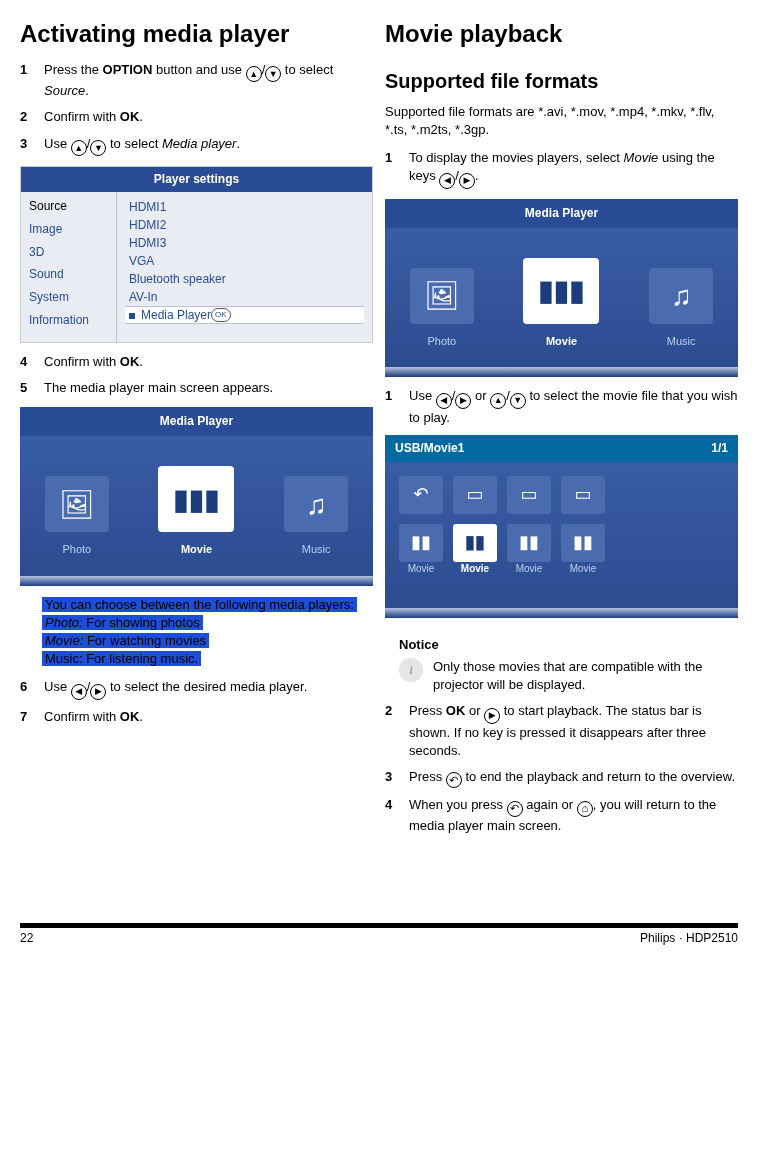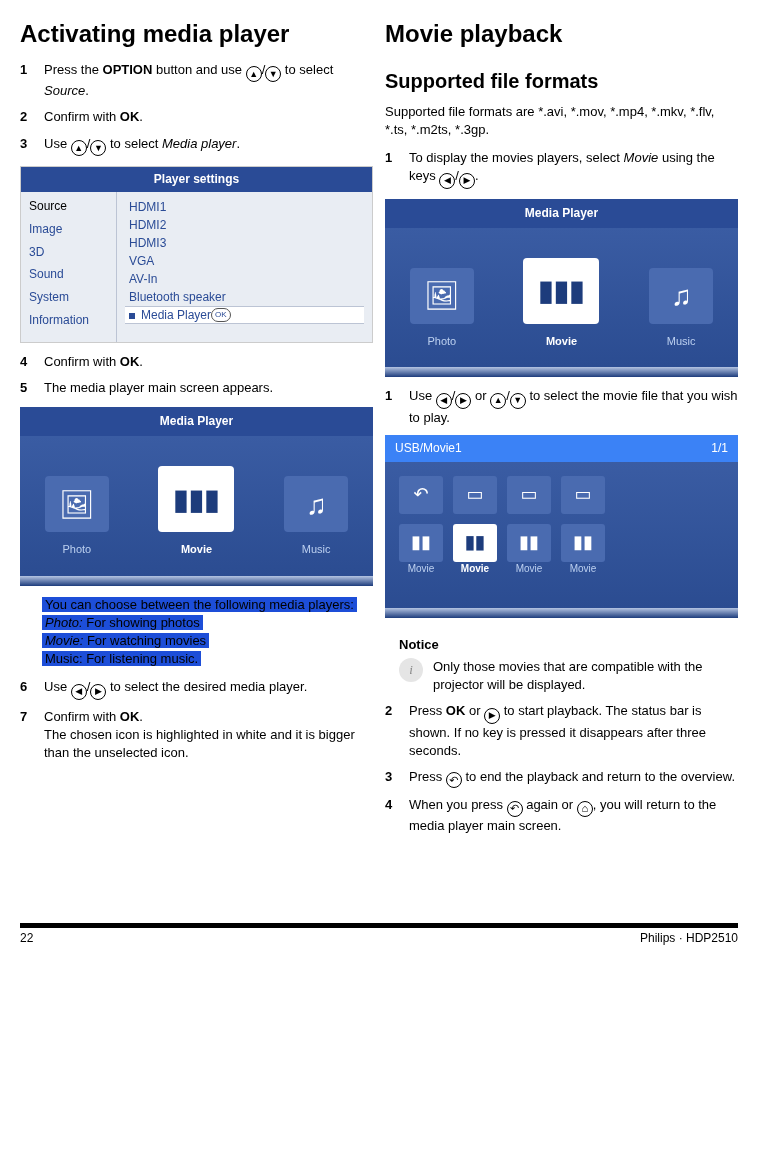--- a/index.html
+++ b/index.html
@@ -164,23 +164,23 @@
     font-size: 28px;
   }
   .media-item.sel .media-thumb { width: 76px; height: 66px; background: #fff; color: #1d3c7c; }
   .card-media .footer {
     height: 10px;
     background: linear-gradient(#b4c4e2, #1d3c7c);
   }
 
   
   .card-files .title {
-    background: #3b82f6;
+    background: #0369a1;
     color: #fff;
-    font-weight: normal;
+    font-weight: bold;
     padding: 5px 10px;
     font-size: 12px;
     display: flex;
     justify-content: space-between;
   }
   .card-files .body {
     background: linear-gradient(#3a5ca3, #2b4c91);
     padding: 14px 14px 22px 14px;
     min-height: 140px;
   }
@@ -279,24 +279,24 @@
           <div class="row">
               <span>HDMI2</span>
             </div>
           <div class="row">
               <span>HDMI3</span>
             </div>
           <div class="row">
               <span>VGA</span>
             </div>
           <div class="row">
+              <span>Bluetooth speaker</span>
+            </div>
+          <div class="row">
               <span>AV-In</span>
-            </div>
-          <div class="row">
-              <span>Bluetooth speaker</span>
             </div>
           <div class="row sel">
             <span><span class="sq"></span><span>Media Player</span></span>
             <span class="okbadge">OK</span>
           </div>
         </div>
       </div>
     </div>
 
     <ol>
@@ -342,21 +342,20 @@
       <li>
           <span class="num">6</span>
         <span class="body">
           <span>Use </span><span class="btn-icon left"></span>/<span class="btn-icon right"></span><span> to select the desired media player.</span>
         </span>
       </li>
       <li>
           <span class="num">7</span>
         <span class="body">
           <span>Confirm with </span><span class="bold">OK</span><span>.</span><br>
-          <span>The chosen icon is highlighted in white and it is bigger than the unselected icon.</span>
         </span>
       </li>
     </ol>
   </div>
 
   <div class="col">
     <h1>Movie playback</h1>
     <h2>Supported file formats</h2>
     <p style="margin:0 0 10px 0;">Supported file formats are *.avi, *.mov, *.mp4, *.mkv, *.flv, *.ts, *.m2ts, *.3gp.</p>
 

